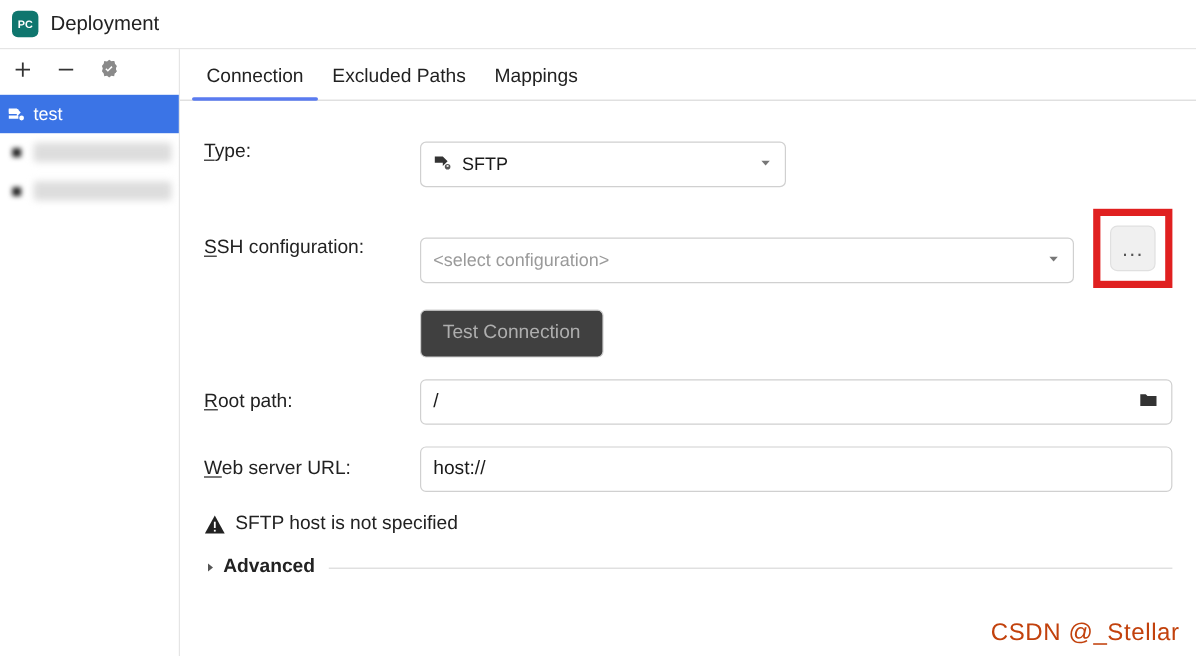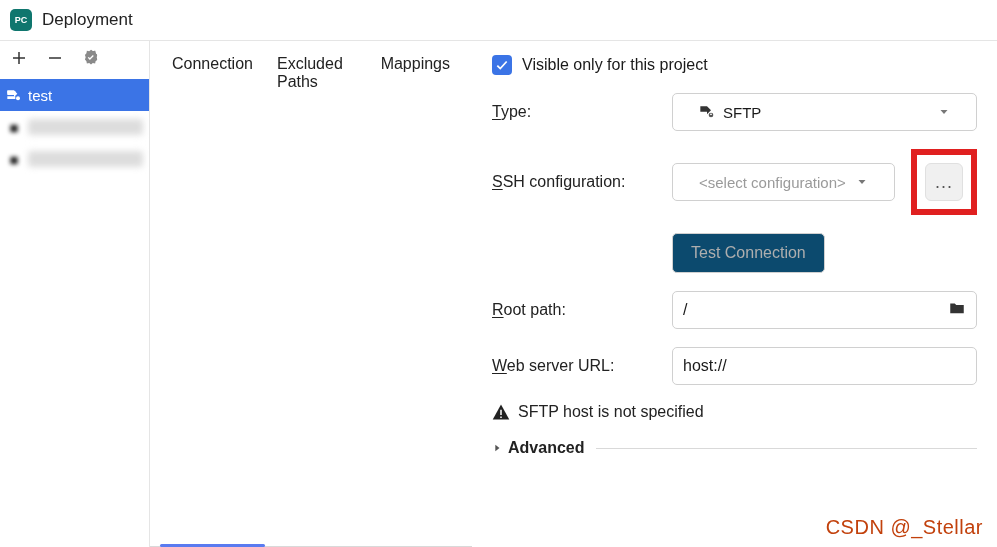--- a/index.html
+++ b/index.html
@@ -15,46 +15,46 @@
   .sb-toolbar { display: flex; align-items: center; gap: 14px; padding: 6px 8px 10px; }
   .sb-btn { width: 22px; height: 22px; display:flex;align-items:center;justify-content:center; color:#444; }
   .sb-btn svg { width:18px; height:18px; }
   .tree { flex:1; }
   .tree-item { display:flex; align-items:center; height:28px; padding:16px 6px; gap:6px; font-size:15px; }
   .tree-item.sel { background:#3b74e6; color:#fff; }
   .tree-item .ico { width:16px; height:16px; display:flex;align-items:center;justify-content:center; }
   .tree-item.redacted .blur { filter: blur(3px); color:#999; background: #ddd; border-radius:3px; height:16px; flex:1; }
   .tree-item.redacted .ico { filter: blur(2px); }
 
-  .main { flex:1; display:flex; flex-direction:row; padding: 0 0 0 0; }
+  .main { flex:1; display:flex; flex-direction:column; padding: 0 0 0 0; }
   .tabs { display:flex; gap:0; border-bottom:1px solid #d9d9d9; padding: 8px 10px 0 10px; }
   .tab { padding: 6px 12px 10px; font-size:16px; color:#222; cursor:pointer; position:relative; }
   .tab.active::after { content:""; position:absolute; left:0; right:0; bottom:-1px; height:3px; background:#5a7bf0; border-radius:2px; }
 
   .form { padding: 14px 20px; display:flex; flex-direction:column; gap: 18px; }
   .row { display:flex; align-items:center; gap: 10px; }
   .lbl { width: 170px; font-size:16px; color:#222; }
   .underline { text-decoration: underline; text-decoration-thickness:1px; text-underline-offset:2px; }
 
   .check-row { display:flex; align-items:center; gap:10px; }
   .checkbox { width:20px; height:20px; background:#3b74e6; border-radius:4px; display:flex;align-items:center;justify-content:center; }
   .checkbox svg { width:14px;height:14px; stroke:#fff; stroke-width:3; fill:none; }
   .check-lbl { font-size:16px; }
 
-  .select { flex: 0 0 auto; width: 305px; height:38px; border:1px solid #d0d0d0; border-radius:5px; background:#fff; display:flex; align-items:center; padding:0 26px; gap:8px; }
+  .select { flex: 0 0 auto; width: 305px; height:38px; border:1px solid #d0d0d0; border-radius:5px; background:#fff; display:flex; align-items:center; padding:0 10px; gap:8px;margin-top:20px; }
   .select .caret { margin-left:auto; }
   .caret svg { width:12px; height:12px; fill:#777; }
   .select-wide { flex:1; width:auto; }
   .placeholder { color:#9a9a9a; }
 
   .btn-ellipsis { width:38px; height:38px; border:1px solid #e0e0e0; border-radius:6px; background:#f0f0f0; display:flex;align-items:center;justify-content:center; font-size:18px; color:#555; letter-spacing:1px; }
 
   .highlight-box { border:6px solid #e02020; padding:8px; margin-left:6px; display:inline-flex; }
 
-  .btn-test { height:40px; padding:0 18px; border:1px solid #d0d0d0; border-radius:5px; background:#0c4a6e; color:#aeaeae; font-size:16px; display:inline-flex;align-items:center; }
+  .btn-test { height:40px; padding:0 18px; border:1px solid #d0d0d0; border-radius:5px; background:#404040; color:#aeaeae; font-size:16px; display:inline-flex;align-items:center; }
 
   .input { flex:1; height:38px; border:1px solid #d0d0d0; border-radius:5px; padding:0 10px; font-size:16px; display:flex; align-items:center; gap:8px; }
   .input .after-icon { margin-left:auto; }
 
   .warn-row { display:flex; align-items:center; gap:8px; font-size:16px; font-weight:400; color:#222; margin-left: 0; }
   .warn-row svg { width:18px; height:18px; }
 
   .adv-row { display:flex; align-items:center; gap:6px; font-size:16px; color:#222;font-weight:bold; }
   .adv-row .hr { flex:1; height:1px; background:#d9d9d9; margin-left:6px; }
   .adv-row svg { width:10px;height:10px; fill:#555; }
@@ -117,28 +117,20 @@
 
   <div class="main">
     <div class="tabs">
       <div class="tab active">Connection</div>
       <div class="tab">Excluded Paths</div>
       <div class="tab">Mappings</div>
     </div>
 
     <div class="form">
 
-      <div class="check-row">
-        <div class="checkbox">
-          <svg viewBox="0 0 24 24">
-              <polyline points="4,13 9,18 20,6"></polyline>
-            </svg>
-        </div>
-        <span class="check-lbl">Visible only for this project</span>
-      </div>
 
       <div class="row">
         <div class="lbl"><span class="underline">T</span><span>ype:</span></div>
         <div class="select">
           <span class="sftp-ico">
             <svg viewBox="0 0 24 24">
                 <path d="M2 5h10l6 6-6 6v-4H2z" fill="#333"></path>
                 <circle cx="18" cy="18" r="3.5" fill="#555"></circle>
                 <rect x="16.8" y="16" width="2.4" height="2" fill="#fff"></rect>
               </svg>

